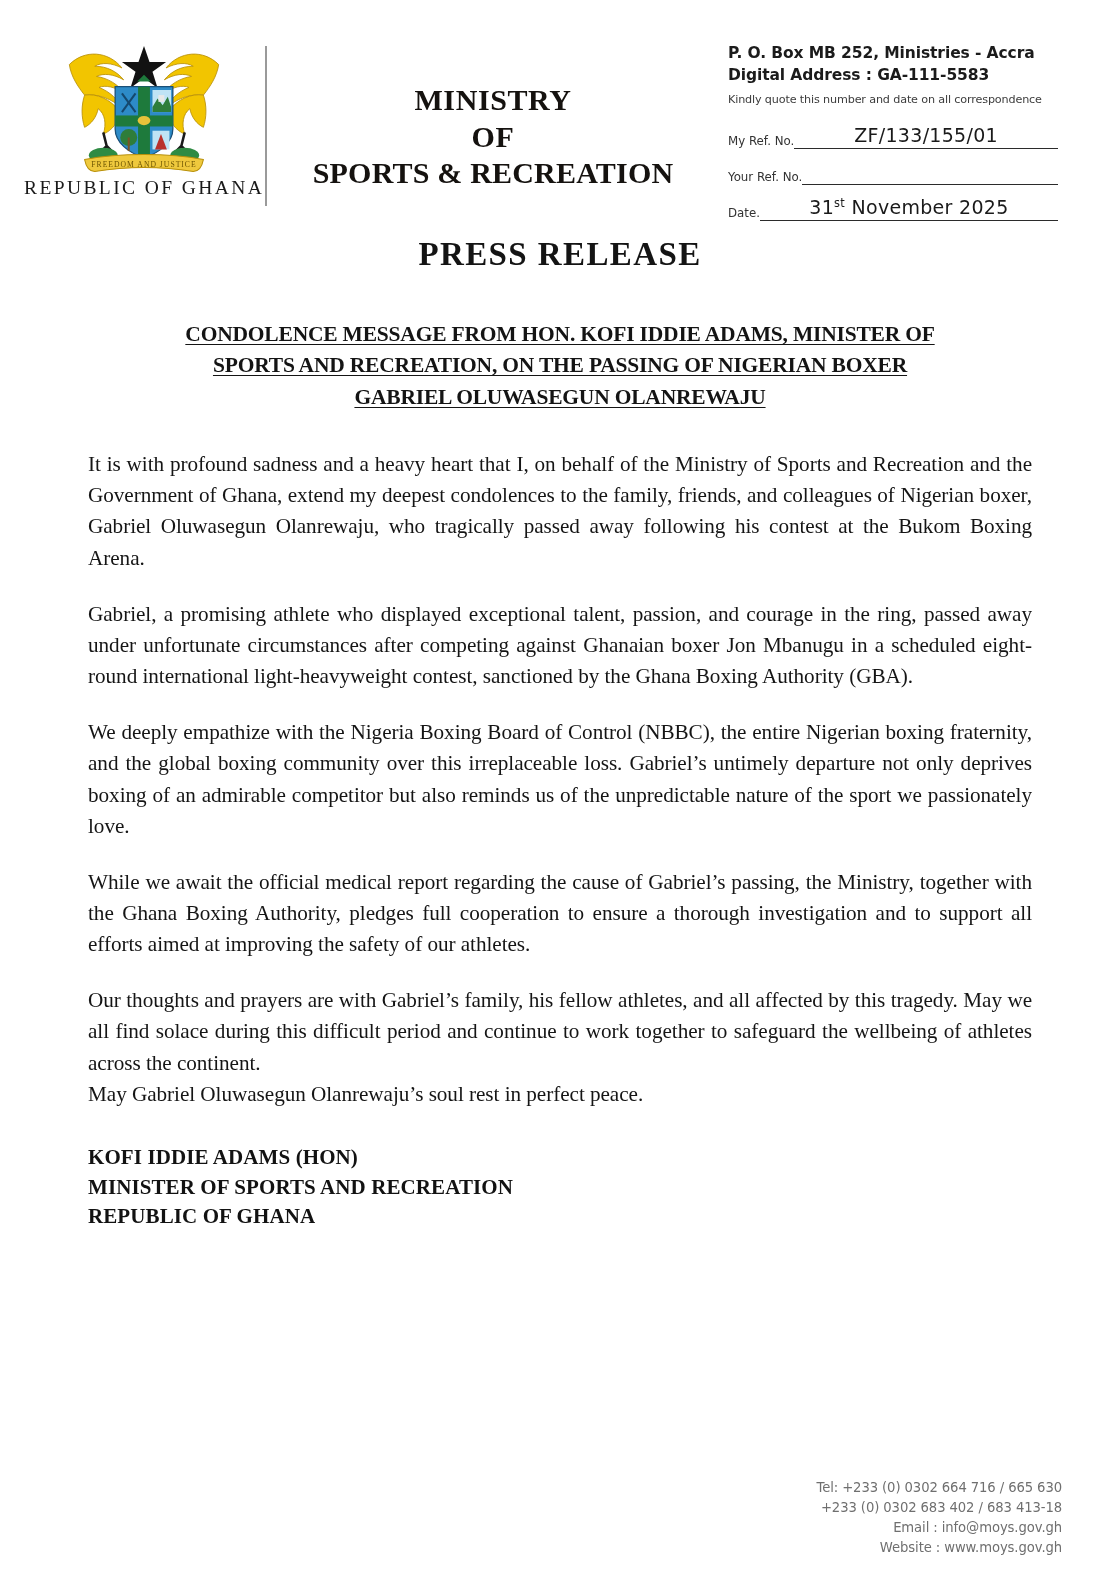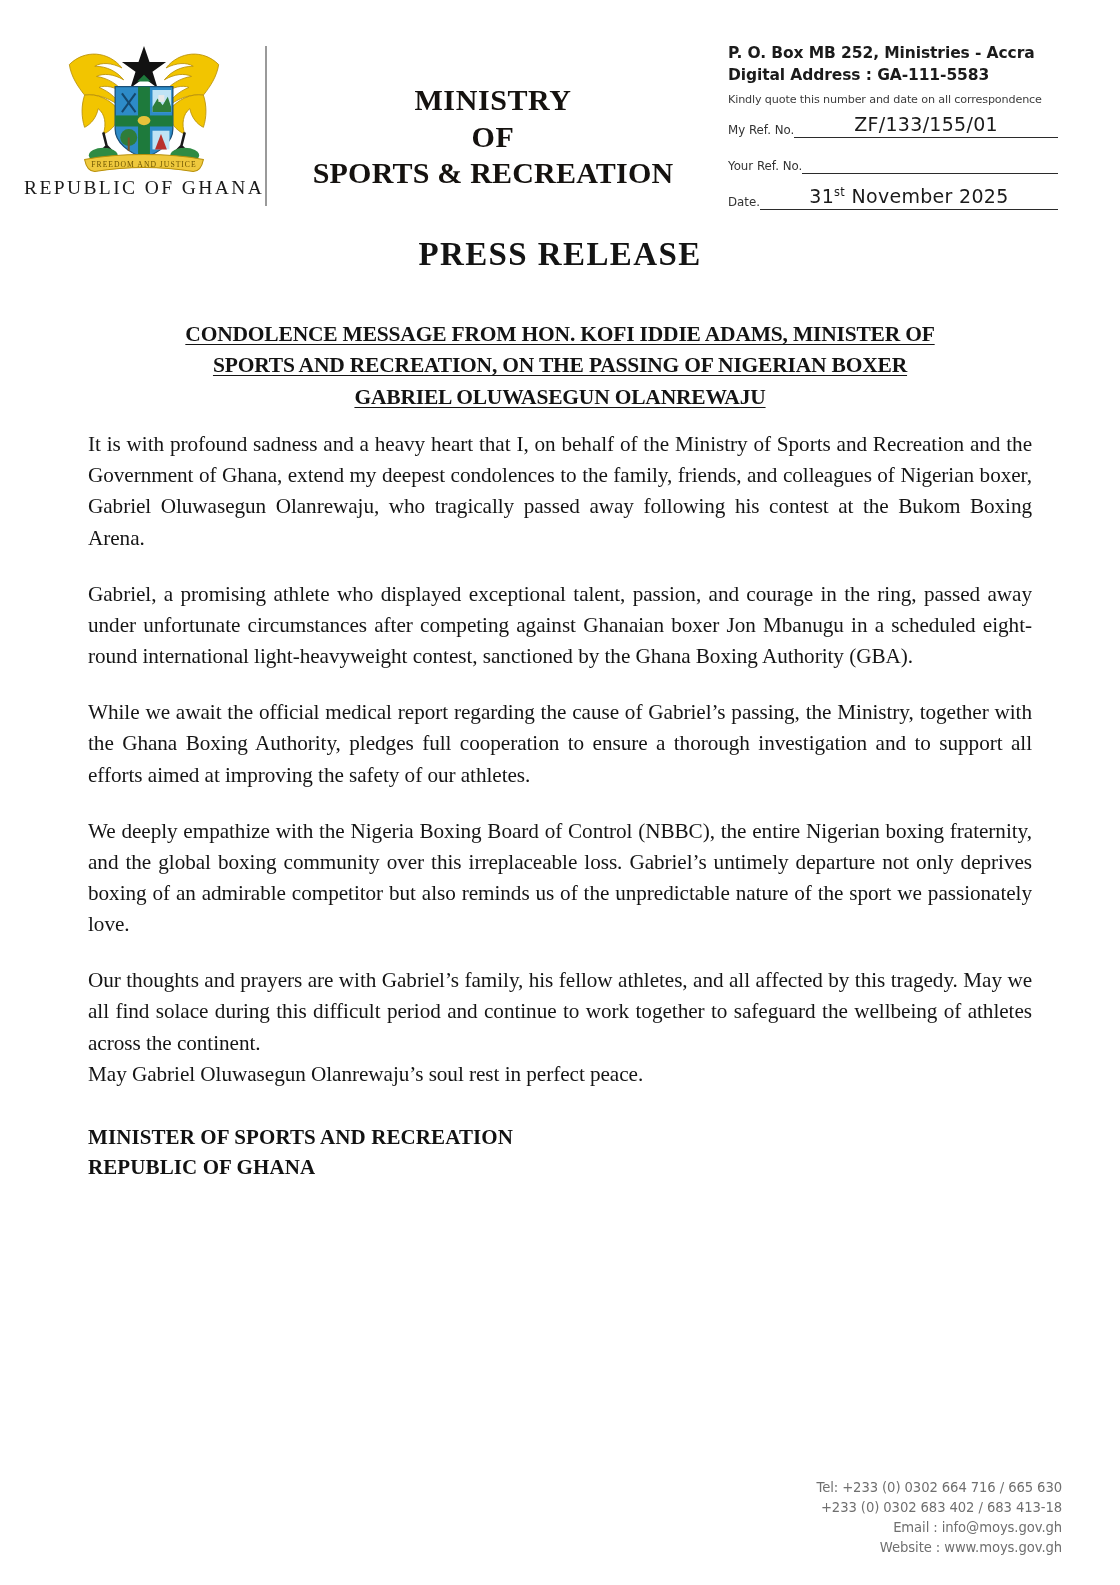--- a/index.html
+++ b/index.html
@@ -87,21 +87,21 @@
   .ref-note {
     margin-top: 7px;
     font-size: 11.2px;
     color: #3c3c3c;
     letter-spacing: -0.15px;
     white-space: nowrap;
   }
   .ref-row {
     display: flex;
     align-items: flex-end;
-    margin-top: 5px;
+    margin-top: 16px;
     height: 27px;
   }
   .ref-row.second { margin-top: 9px; }
   .ref-row.third  { margin-top: 9px; }
   .ref-label {
     font-size: 11.8px;
     color: #333333;
     white-space: nowrap;
     padding-bottom: 1px;
     flex: 0 0 auto;
@@ -144,21 +144,21 @@
     margin: 0 0 46px 0;
   }
 
   .subject-heading {
     text-align: center;
     font-size: 21.5px;
     font-weight: bold;
     line-height: 1.46;
     color: #141414;
     letter-spacing: -0.2px;
-    margin: 0 0 16px 0;
+    margin: 0 0 36px 0;
   }
   .subject-heading span {
     text-decoration: underline;
     text-underline-offset: 3px;
     text-decoration-thickness: 1.4px;
   }
 
   .para {
     font-size: 21.2px;
     line-height: 1.47;
@@ -305,27 +305,28 @@
   <h2 class="subject-heading">
     <span>CONDOLENCE MESSAGE FROM HON. KOFI IDDIE ADAMS, MINISTER OF</span><br>
     <span>SPORTS AND RECREATION, ON THE PASSING OF NIGERIAN BOXER</span><br>
     <span>GABRIEL OLUWASEGUN OLANREWAJU</span>
   </h2>
 
   <p class="para">It is with profound sadness and a heavy heart that I, on behalf of the Ministry of Sports and Recreation and the Government of Ghana, extend my deepest condolences to the family, friends, and colleagues of Nigerian boxer, Gabriel Oluwasegun Olanrewaju, who tragically passed away following his contest at the Bukom Boxing Arena.</p>
 
   <p class="para">Gabriel, a promising athlete who displayed exceptional talent, passion, and courage in the ring, passed away under unfortunate circumstances after competing against Ghanaian boxer Jon Mbanugu in a scheduled eight-round international light-heavyweight contest, sanctioned by the Ghana Boxing Authority (GBA).</p>
 
+  <p class="para">We deeply empathize with the Nigeria Boxing Board of Control (NBBC), the entire Nigerian boxing fraternity, and the global boxing community over this irreplaceable loss. Gabriel’s untimely departure not only deprives boxing of an admirable competitor but also reminds us of the unpredictable nature of the sport we passionately love.</p>
+
   <p class="para">While we await the official medical report regarding the cause of Gabriel’s passing, the Ministry, together with the Ghana Boxing Authority, pledges full cooperation to ensure a thorough investigation and to support all efforts aimed at improving the safety of our athletes.</p>
 
-  <p class="para">We deeply empathize with the Nigeria Boxing Board of Control (NBBC), the entire Nigerian boxing fraternity, and the global boxing community over this irreplaceable loss. Gabriel’s untimely departure not only deprives boxing of an admirable competitor but also reminds us of the unpredictable nature of the sport we passionately love.</p>
-
   <p class="para"><span>Our thoughts and prayers are with Gabriel’s family, his fellow athletes, and all affected by this tragedy. May we all find solace during this difficult period and continue to work together to safeguard the wellbeing of athletes across the continent.</span><span class="tail-line">May Gabriel Oluwasegun Olanrewaju’s soul rest in perfect peace.</span></p>
 
   <div class="signature-block">
+    <div>KOFI IDDIE ADAMS (HON)</div>
     <div>MINISTER OF SPORTS AND RECREATION</div>
     <div>REPUBLIC OF GHANA</div>
   </div>
 </div>
 
 <div class="footer">
   <div>Tel: +233 (0) 0302 664 716 / 665 630</div>
   <div>+233 (0) 0302 683 402 / 683 413-18</div>
   <div>Email : info@moys.gov.gh</div>
   <div>Website : www.moys.gov.gh</div>

